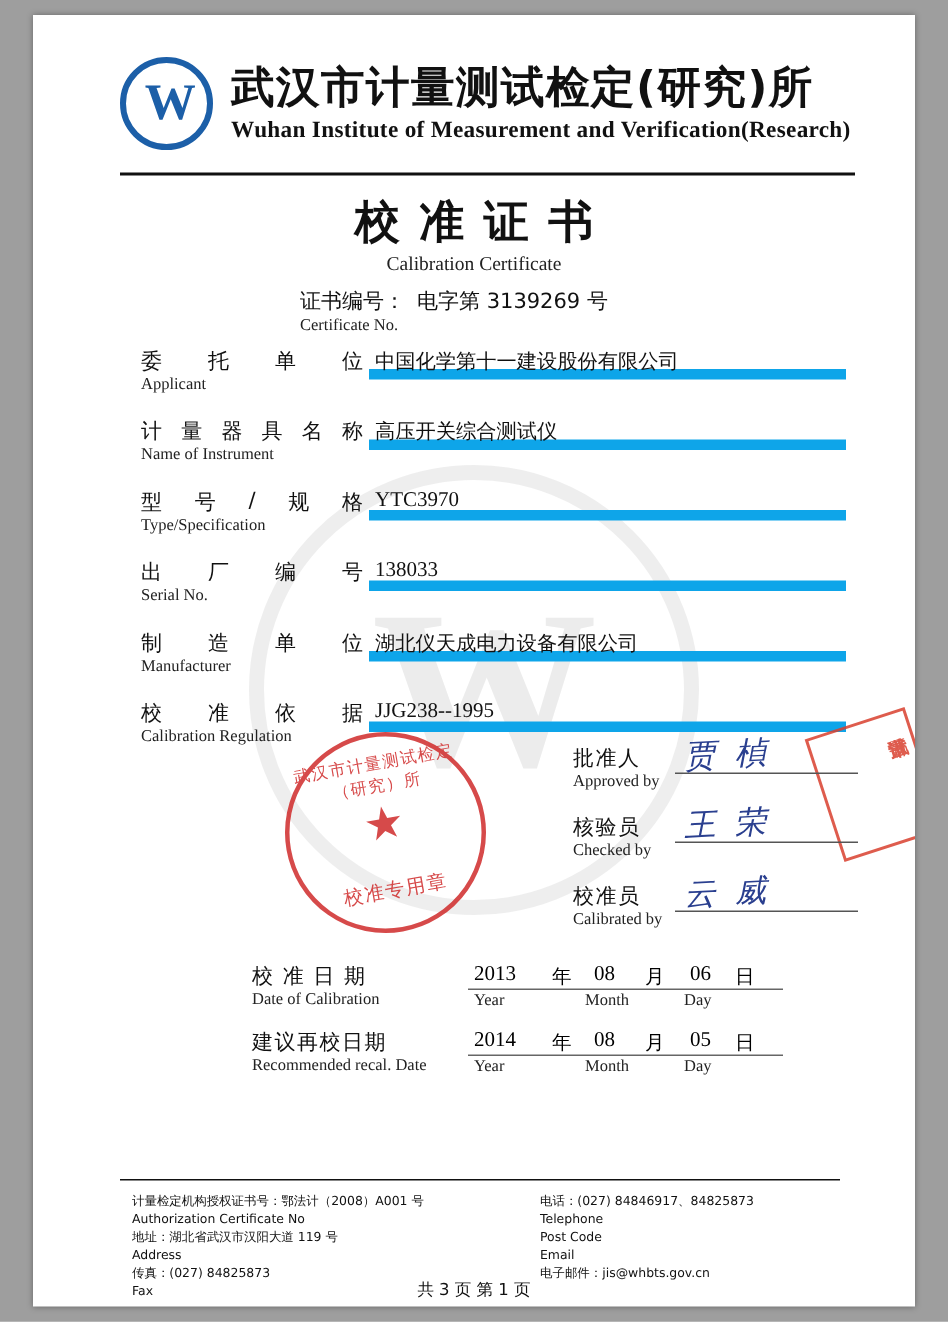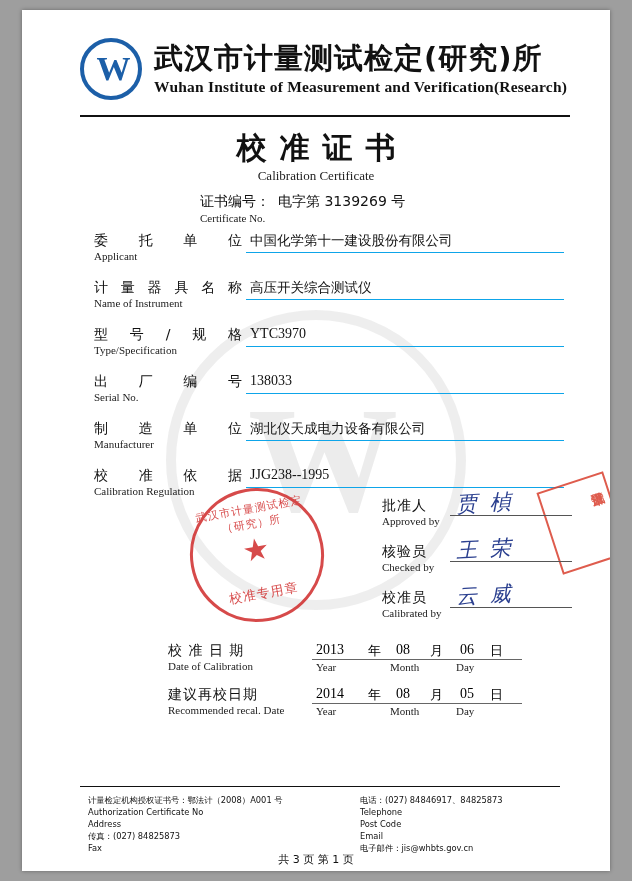--- a/index.html
+++ b/index.html
@@ -150,21 +150,21 @@
     text-align: left;
     font-size: 11px;
     color: #222;
     font-family: "Liberation Serif", serif;
   }
   .fval {
     position: absolute;
     left: 152px;
     top: 0px;
     width: 318px;
-    border-bottom: 1px solid #0ea5e9;
+    border-bottom: 7px solid #0ea5e9;
     height: 21px;
     font-size: 13.5px;
     color: #111;
     font-family: "DejaVu Sans", sans-serif;
     padding-left: 4px;
     box-sizing: border-box;
   }
   .fval.mono { font-family: "Liberation Serif", serif; font-size: 14px; }
 
   
@@ -482,20 +482,23 @@
     </div>
   </div>
 
   <div class="footrule"></div>
   <div class="footer">
     <div class="fcol left">
       <div class="fline">
         <span>计量检定机构授权证书号：</span><span>鄂法计（2008）A001 号</span>
       </div>
       <div class="fline en">Authorization Certificate No</div>
+      <div class="fline">
+        <span>地址：</span><span>湖北省武汉市汉阳大道 119 号</span>
+      </div>
       <div class="fline en">Address</div>
       <div class="fline">
         <span>传真：</span><span>(027) 84825873</span>
       </div>
       <div class="fline en">Fax</div>
     </div>
     <div class="fcol right">
       <div class="fline">
         <span>电话：</span><span>(027) 84846917、84825873</span>
       </div>

